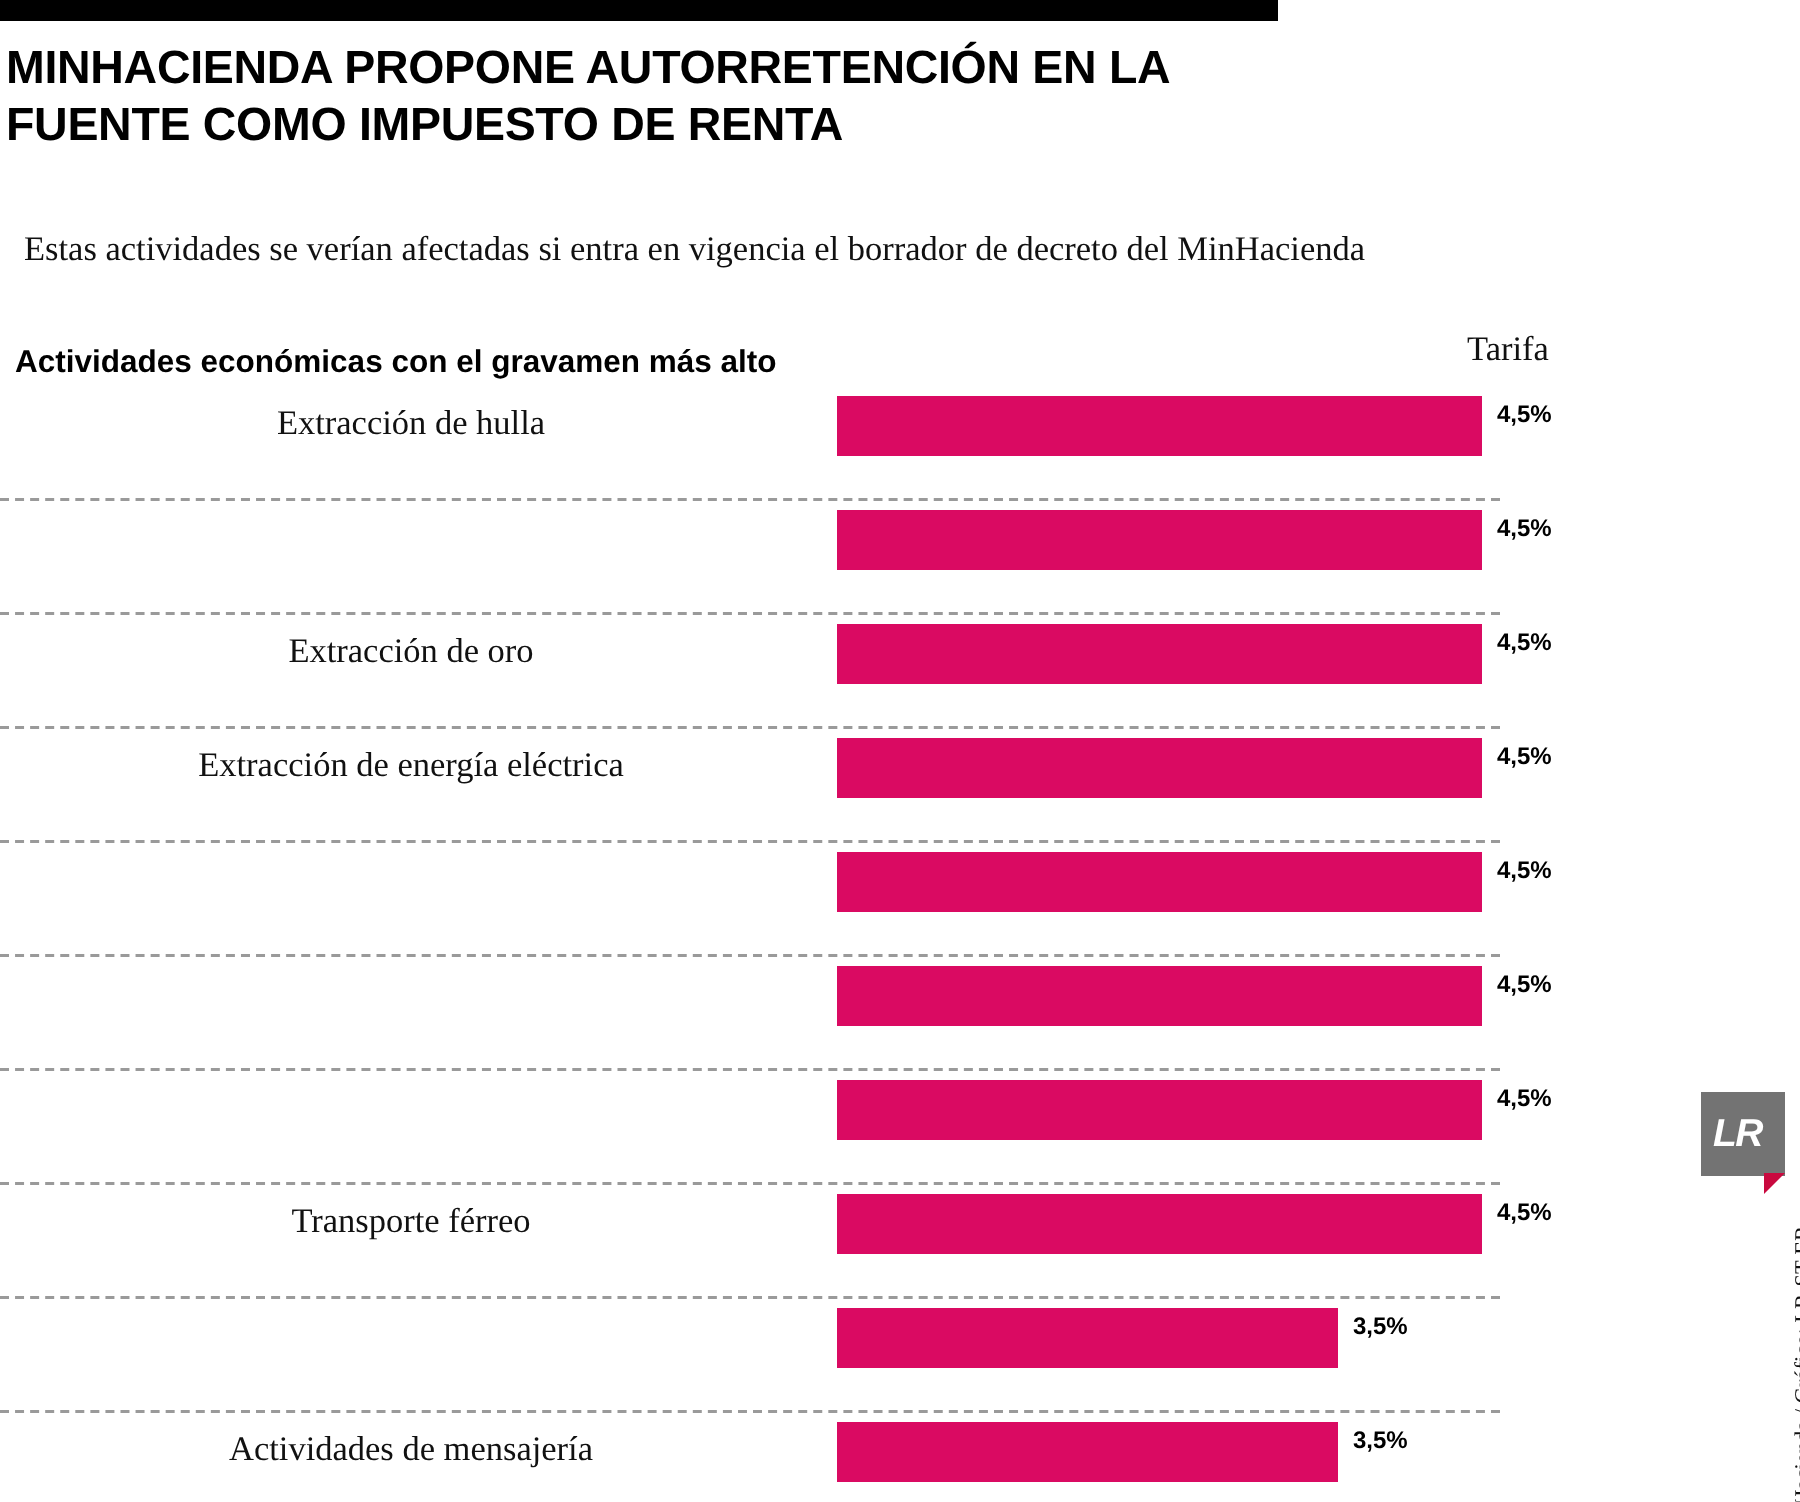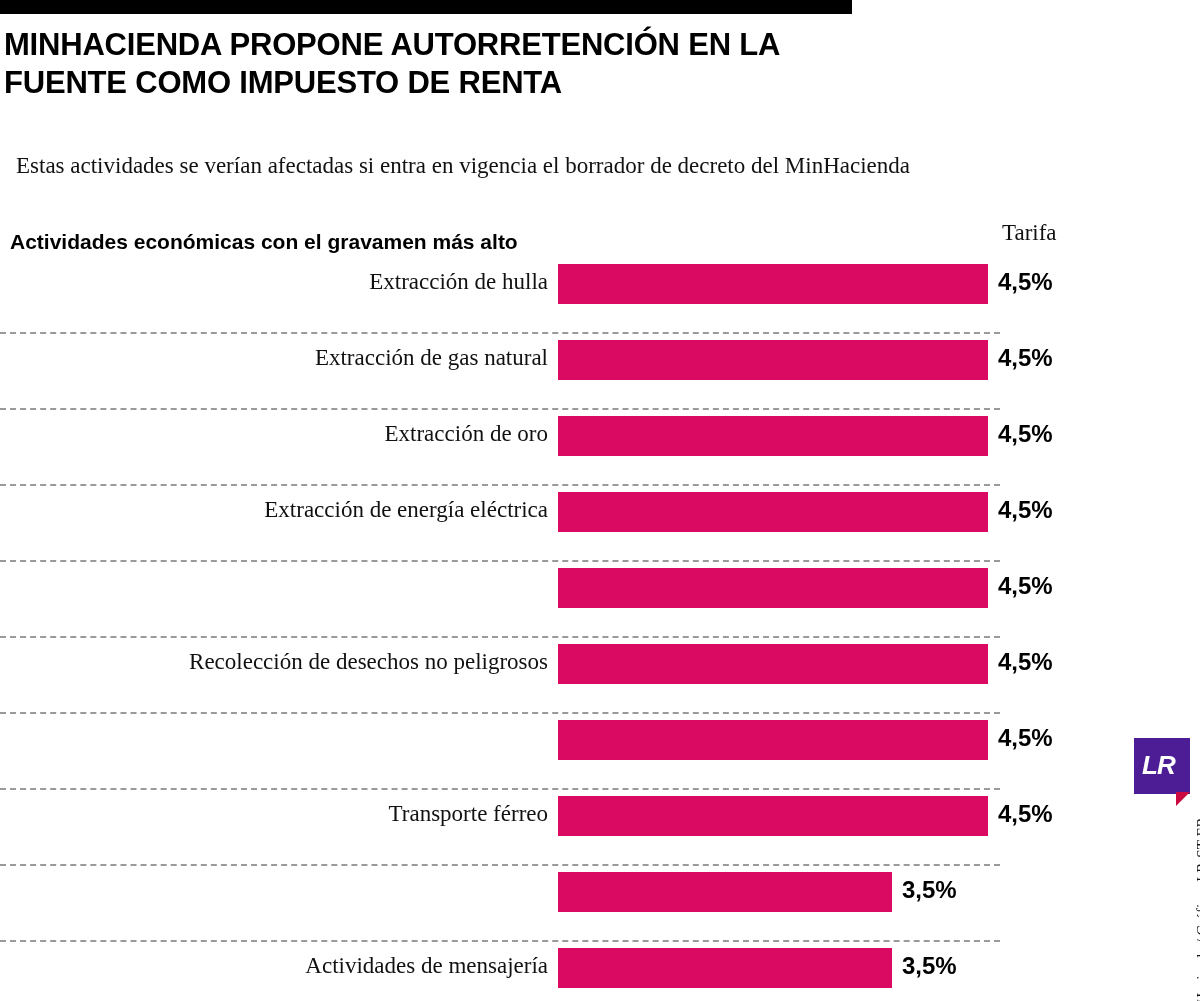--- a/index.html
+++ b/index.html
@@ -70,21 +70,20 @@
     margin-top: 20px;
   }
 
   .tarifa-label {
     position: absolute;
     left: 978px;
     top: 220px;
     font-family: "Liberation Serif", serif;
     font-size: 23px;
     color: #111111;
-    margin-left: 24px;
   }
 
   
   .chart {
     position: absolute;
     left: 0;
     top: 258px;
     width: 1110px;
   }
 
@@ -99,21 +98,21 @@
     right: 110px;
     bottom: 0;
     border-bottom: 2px dashed #9a9a9a;
   }
 
   .row .cat {
     position: absolute;
     left: 0;
     top: 10px;
     width: 548px;
-    text-align: right;
+    text-align: center;
     font-family: "Liberation Serif", serif;
     font-size: 23px;
     line-height: 28px;
     color: #111111;
     white-space: nowrap;
   }
 
   .row .bar-wrap {
     position: absolute;
     left: 558px;
@@ -125,21 +124,21 @@
   .row .bar {
     height: 40px;
     background: #da0a62;
   }
 
   .row .val {
     position: absolute;
     top: 10px;
     font-family: "Liberation Sans", sans-serif;
     font-weight: bold;
-    font-size: 24px;
+    font-size: 16px;
     color: #000000;
     white-space: nowrap;
   }
 
   
   .source {
     position: absolute;
     right: 6px;
     top: 498px;
     transform-origin: right top;
@@ -147,24 +146,24 @@
     font-family: "Liberation Serif", serif;
     font-size: 15px;
     color: #111111;
     white-space: nowrap;
   }
 
   
   .logo {
     position: absolute;
     right: 10px;
-    bottom: 22px;
+    bottom: 32px;
     width: 56px;
     height: 56px;
-    background: #4c1d95;
+    background: #737373;
     text-align: center;
   }
   .logo .lr-text {
     position: absolute;
     left: 8px;
     top: 12px;
     color: #ffffff;
     font-family: "Liberation Sans", sans-serif;
     font-weight: bold;
     font-style: italic;
@@ -199,21 +198,20 @@
   <div class="chart">
       <div class="row">
         <div class="cat">Extracción de hulla</div>
         <div class="bar-wrap">
           <div class="bar" style="width: 430px; background: rgb(218, 10, 98);"></div>
         </div>
         <div class="val" style="left: 998px;">4,5%</div>
         <div class="divider"></div>
       </div>
       <div class="row">
-        <div class="cat">Extracción de gas natural</div>
         <div class="bar-wrap">
           <div class="bar" style="width: 430px; background: rgb(218, 10, 98);"></div>
         </div>
         <div class="val" style="left: 998px;">4,5%</div>
         <div class="divider"></div>
       </div>
       <div class="row">
         <div class="cat">Extracción de oro</div>
         <div class="bar-wrap">
           <div class="bar" style="width: 430px; background: rgb(218, 10, 98);"></div>
@@ -230,21 +228,20 @@
         <div class="divider"></div>
       </div>
       <div class="row">
         <div class="bar-wrap">
           <div class="bar" style="width: 430px; background: rgb(218, 10, 98);"></div>
         </div>
         <div class="val" style="left: 998px;">4,5%</div>
         <div class="divider"></div>
       </div>
       <div class="row">
-        <div class="cat">Recolección de desechos no peligrosos</div>
         <div class="bar-wrap">
           <div class="bar" style="width: 430px; background: rgb(218, 10, 98);"></div>
         </div>
         <div class="val" style="left: 998px;">4,5%</div>
         <div class="divider"></div>
       </div>
       <div class="row">
         <div class="bar-wrap">
           <div class="bar" style="width: 430px; background: rgb(218, 10, 98);"></div>
         </div>

